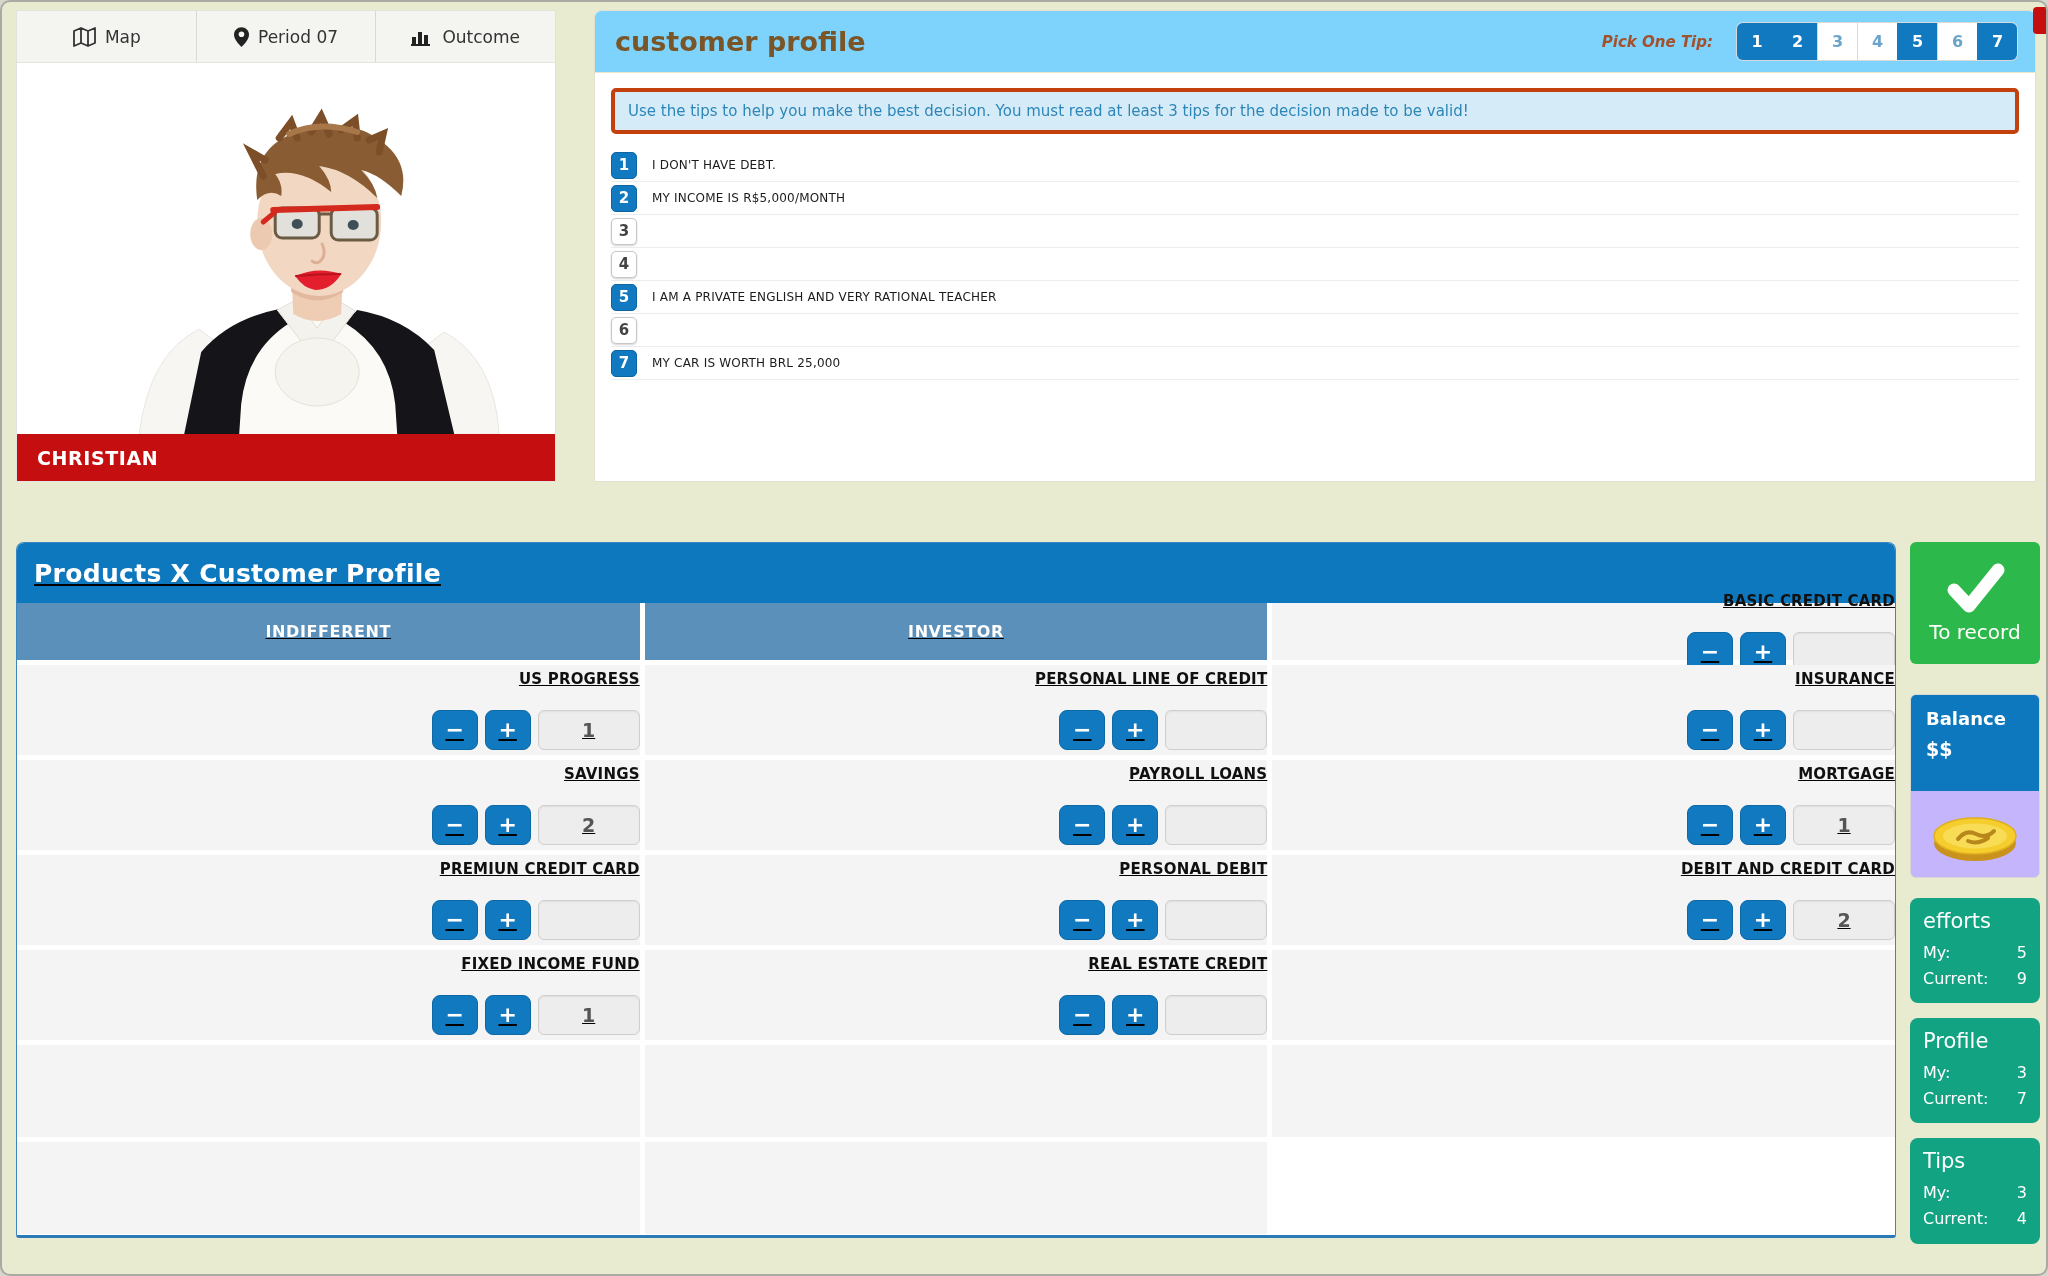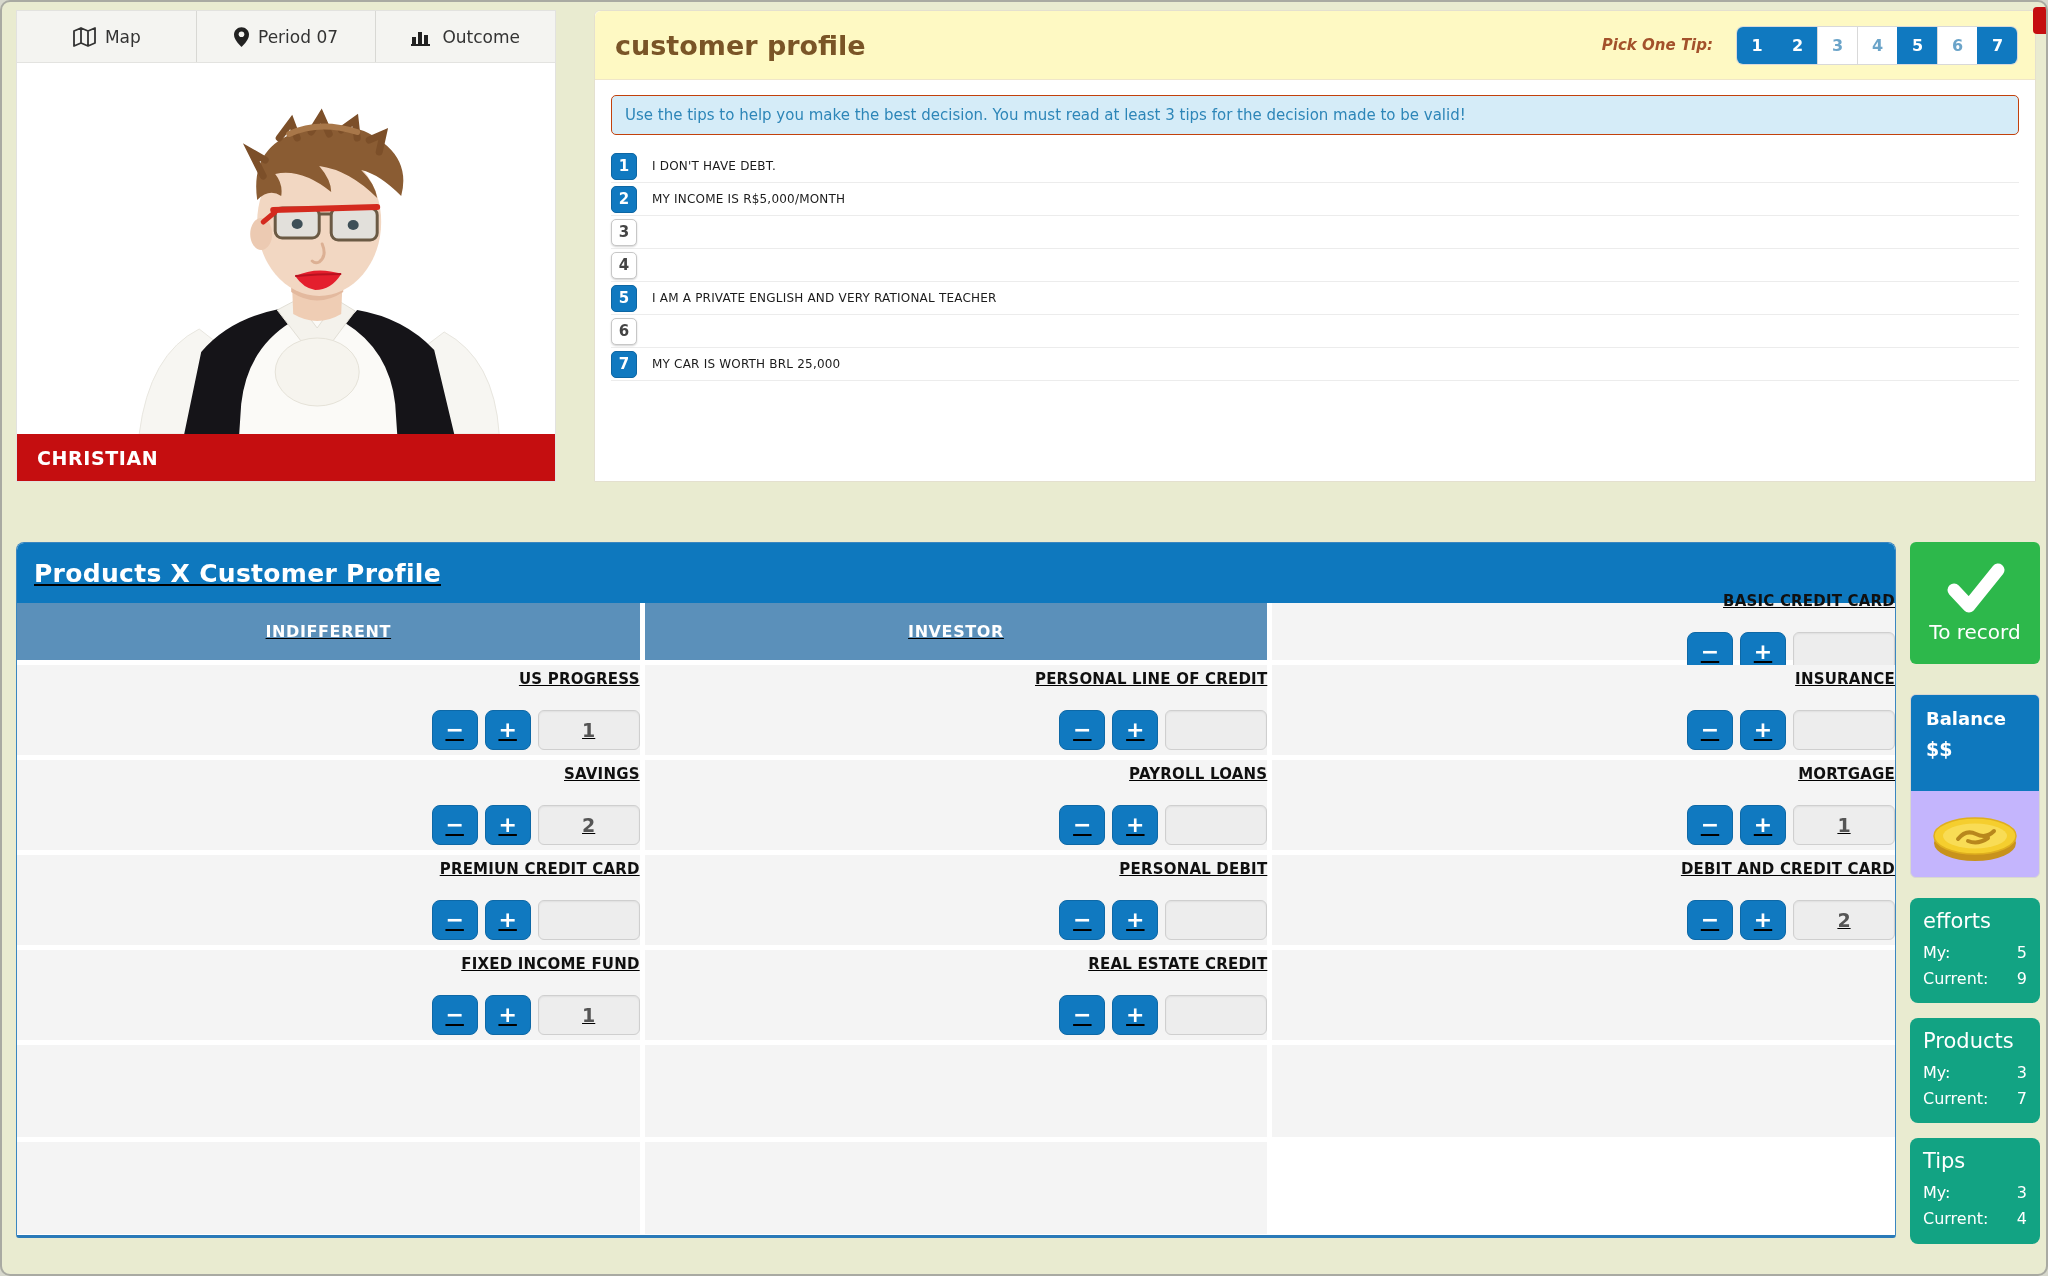--- a/index.html
+++ b/index.html
@@ -13,30 +13,30 @@
   .left-card{position:absolute;left:14px;top:8px;width:540px;height:472px;background:#bef264;border:1px solid #e2e2df;}
   .tab-bar{height:52px;display:flex;background:#f4f4f1;border-bottom:1px solid #e3e3e0;}
   .tab{flex:1;display:flex;align-items:center;justify-content:center;gap:9px;font-size:17px;color:#333;border-right:1px solid #d8d8d4;cursor:pointer;}
   .tab:last-child{border-right:none;}
   .tab svg{display:block;}
   .photo-area{position:absolute;top:52px;left:0;right:0;bottom:47px;background:#fff;overflow:hidden;}
   .photo-area svg{position:absolute;left:50%;bottom:0;transform:translateX(-44%);}
   .name-bar{position:absolute;left:0;right:0;bottom:0;height:47px;background:#c50e10;color:#fff;font-weight:bold;font-size:19px;display:flex;align-items:center;padding-left:20px;letter-spacing:.6px;}
   
   .profile-panel{position:absolute;left:592px;top:8px;width:1442px;height:472px;background:#fff;border:1px solid #e4e0cf;border-radius:6px 6px 0 0;}
-  .profile-header{height:69px;background:#fef9c3;display:flex;align-items:center;justify-content:space-between;padding:0 18px 0 20px;border-bottom:1px solid #efe6c9;border-radius:6px 6px 0 0;}
+  .profile-header{height:62px;background:#7dd3fc;display:flex;align-items:center;justify-content:space-between;padding:0 18px 0 20px;border-bottom:1px solid #efe6c9;border-radius:6px 6px 0 0;}
   .profile-title{color:#7a5527;font-weight:bold;font-size:27px;}
   .pick-area{display:flex;align-items:center;gap:24px;}
   .pick-label{font-style:italic;font-weight:bold;color:#a3512b;font-size:15px;}
   .tip-btn-group{display:flex;border-radius:6px;overflow:hidden;box-shadow:0 0 0 1px #d9d9d9;}
   .tip-btn{width:40px;height:37px;border:none;border-left:1px solid #d9d9d9;background:#fff;color:#6ba4c9;font-size:16px;font-weight:bold;cursor:pointer;padding:0;font-family:inherit;}
   .tip-btn:first-child{border-left:none;}
   .tip-btn.active{background:#1079c0;color:#fff;border-left-color:#1079c0;}
   .profile-body{padding:15px 16px 0 16px;}
-  .alert{background:#d5ecf8;border:1px solid #c2410c;border-radius:5px;color:#2d86b8;font-size:15px;padding:10px 13px;margin-bottom:15px;}
+  .alert{background:#d5ecf8;border:4px solid #c2410c;border-radius:5px;color:#2d86b8;font-size:15px;padding:10px 13px;margin-bottom:15px;}
   .tip-row{display:flex;align-items:center;gap:15px;height:33px;border-bottom:1px solid #ececec;cursor:pointer;}
   .tip-badge{flex:0 0 26px;width:26px;height:27px;border-radius:5px;display:flex;align-items:center;justify-content:center;font-size:15px;font-weight:bold;}
   .tip-badge.active{background:#1079c0;color:#fff;border:1px solid #0d66a3;}
   .tip-badge.inactive{background:#fff;color:#444;border:1px solid #c7c7c7;box-shadow:0 1px 2px rgba(0,0,0,.18);}
   .tip-text{font-size:12px;color:#1b1b1b;letter-spacing:.2px;}
   
   .products-panel{position:absolute;left:14px;top:540px;width:1880px;height:696px;background:#fff;border:1px solid #3a86c0;border-bottom:3px solid #2a7ab8;border-radius:8px 8px 3px 3px;overflow:hidden;text-decoration:underline;}
   .products-title{height:60px;background:#0e78be;color:#fff;font-weight:bold;font-size:25px;display:flex;align-items:center;padding-left:17px;letter-spacing:.3px;}
   .products-grid{display:grid;grid-template-columns:repeat(3,1fr);grid-template-rows:57px repeat(4,90px) 92px 92px;gap:5px;background:#fff;}
   .hdr-cell{background:#5b90ba;color:#fff;font-weight:bold;font-size:16px;display:flex;align-items:center;justify-content:center;letter-spacing:.6px;}
@@ -330,21 +330,21 @@
         <div class="stat-row">
           <span>My:</span>
           <span>5</span>
         </div>
         <div class="stat-row">
           <span>Current:</span>
           <span>9</span>
         </div>
       </div>
       <div class="stat-card">
-        <div class="stat-title">Products</div>
+        <div class="stat-title">Profile</div>
         <div class="stat-row">
           <span>My:</span>
           <span>3</span>
         </div>
         <div class="stat-row">
           <span>Current:</span>
           <span>7</span>
         </div>
       </div>
       <div class="stat-card">

